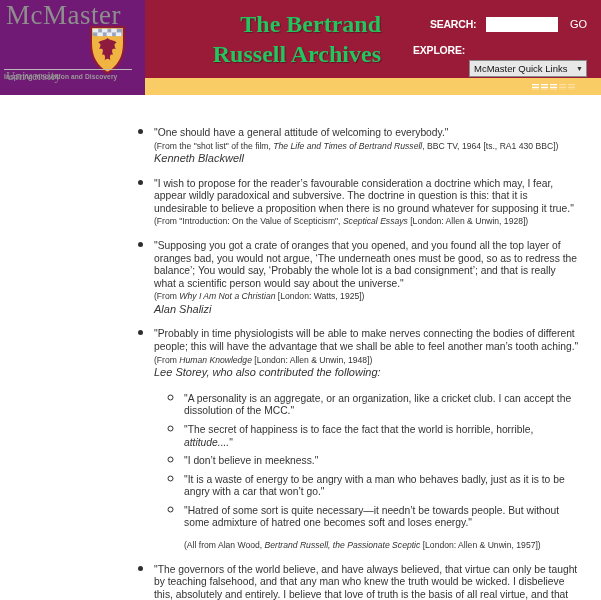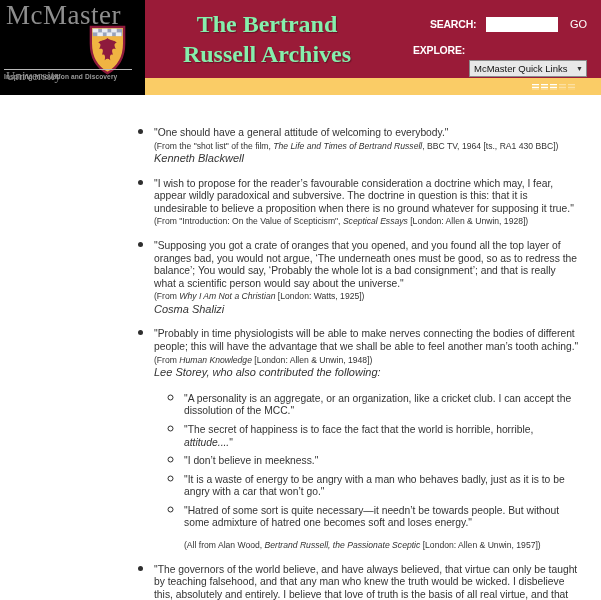--- a/index.html
+++ b/index.html
@@ -3,30 +3,30 @@
 <meta charset="utf-8">
 <style>
   * { box-sizing: border-box; }
   html, body { margin:0; padding:0; }
   body {
     width:601px; height:600px; overflow:hidden; background:#fff;
     font-family:"Liberation Sans", sans-serif; color:#2e2e2e;
   }
   
   .site-header { position:relative; width:601px; height:95px; background:#fff; }
-  .logo-block { position:absolute; left:0; top:0; width:145px; height:95px; background:#000000; padding:2px 0 0 6px; }
+  .logo-block { position:absolute; left:0; top:0; width:145px; height:95px; background:#701a75; padding:2px 0 0 6px; }
   .logo-line1 { font-family:"Liberation Serif", serif; font-size:27px; line-height:27px; color:#8e8e8e; letter-spacing:0.5px; }
   .logo-line2 { font-family:"Liberation Serif", serif; font-size:13px; line-height:21px; color:#8e8e8e;margin-top:36px; }
   .crest { position:absolute; left:89px; top:25px; width:37px; height:50px; }
   .logo-divider { position:absolute; left:4px; top:69px; width:128px; height:1px; background:#b9b9b9; }
   .logo-tagline { position:absolute; left:4px; top:73px; width:140px; font-size:6.6px; font-weight:bold; color:#9a9a9a; letter-spacing:0.1px; }
   .banner { position:absolute; left:145px; right:0; top:0; height:78px; background:#9a1b38; }
   .banner-title {
-    position:absolute; left:8px; top:9px; width:228px; text-align:center;
-    font-family:"Liberation Serif", serif; font-weight:bold; color:#86efac;
+    position:absolute; left:8px; top:9px; width:228px; text-align:right;
+    font-family:"Liberation Serif", serif; font-weight:bold; color:#22c55e;
     font-size:24px; line-height:30px; text-shadow:1px 1px 1px rgba(0,0,0,0.35);
   }
   .banner-controls { position:absolute; right:14px; top:15px; }
   .ctl-row { display:flex; align-items:center; height:18px; margin-bottom:8px;justify-content:flex-end; }
   .ctl-label { color:#fff; font-weight:bold; font-size:10.5px; width:56px; letter-spacing:-0.2px; }
   .search-input { width:72px; height:15px; border:none; background:#fff; margin-right:12px; font-size:10px; padding:0 2px; outline:none; }
   .go-btn { color:#fff; font-weight:normal; font-size:11px; cursor:pointer; }
   .quick-links {
     width:118px; height:17px; background:#e8e8e8; border:1px solid #8a8a8a;
     font-size:9.5px; color:#111; display:flex; align-items:center; justify-content:space-between;
@@ -124,21 +124,21 @@
       <div class="q-cite"><span>(From "Introduction: On the Value of Scepticism", </span><i>Sceptical Essays</i><span> [London: Allen &amp; Unwin, 1928])</span></div>
 
     </li>
 
     <li class="quote-item">
       <div class="q-text">"Supposing you got a crate of oranges that you opened, and you found all the top layer of
 oranges bad, you would not argue, ‘The underneath ones must be good, so as to redress the
 balance’; You would say, ‘Probably the whole lot is a bad consignment’; and that is really
 what a scientific person would say about the universe."</div>
       <div class="q-cite"><span>(From </span><i>Why I Am Not a Christian</i><span> [London: Watts, 1925])</span></div>
-      <div class="q-attr">Cosma Shalizi</div>
+      <div class="q-attr">Alan Shalizi</div>
     </li>
 
     <li class="quote-item">
       <div class="q-text">"Probably in time physiologists will be able to make nerves connecting the bodies of different
 people; this will have the advantage that we shall be able to feel another man’s tooth aching."</div>
       <div class="q-cite"><span>(From </span><i>Human Knowledge</i><span> [London: Allen &amp; Unwin, 1948])</span></div>
       <div class="q-attr">Lee Storey, who also contributed the following:</div>
 
       <ul class="sub-list">
         <li class="sub-item">

